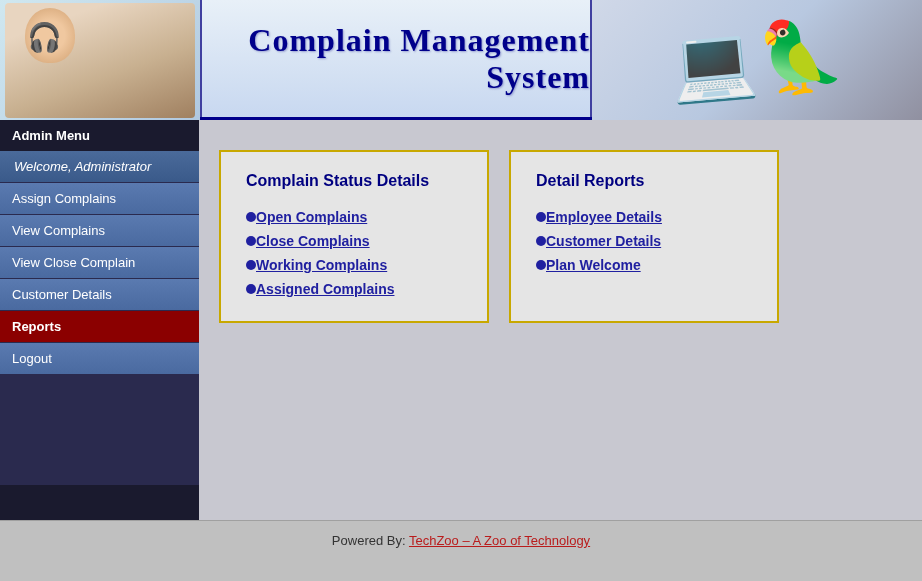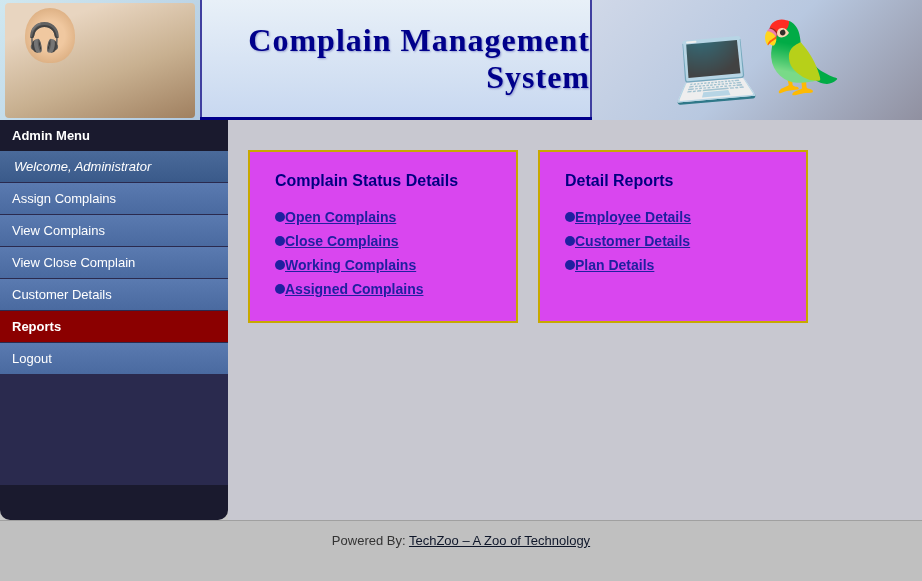--- a/index.html
+++ b/index.html
@@ -88,25 +88,24 @@
     
     #main-layout {
       display: flex;
       width: 100%;
       min-height: 400px;
       background: #c8c8c8;
     }
 
     
     #sidebar {
-      width: 228px;
+      width: 199px;
       background: #1a1a2e;
       min-height: 390px;
       flex-shrink: 0;
-      border-radius: 10px;
     }
     #admin-menu-label {
       background: #1a1a2e;
       color: #ffffff;
       padding: 8px 12px;
       font-size: 13px;
       font-weight: bold;
     }
     .sidebar-item {
       display: block;
@@ -139,21 +138,21 @@
       background: #c8c8d0;
     }
 
     
     .cards-row {
       display: flex;
       gap: 20px;
       margin-top: 10px;
     }
     .card {
-      background: #d946ef;
+      background: #e5e5e5;
       border: 2px solid #c8a800;
       padding: 20px 25px;
       min-width: 270px;
       min-height: 160px;
     }
     .card-title {
       font-size: 16px;
       font-weight: bold;
       color: #000080;
       margin-bottom: 15px;
@@ -186,21 +185,21 @@
     
     #footer {
       background: #c0c0c0;
       text-align: center;
       padding: 12px;
       font-size: 13px;
       color: #333;
       border-top: 1px solid #a0a0a0;
     }
     #footer a {
-      color: #0f172a;
+      color: #b91c1c;
       text-decoration: underline;
     }
 
     
     #sidebar-bottom {
       background: #2a2a4e;
       min-height: 110px;
     }
   </style>
 </head>
@@ -265,21 +264,21 @@
           <li>
             <span class="bullet"></span>
             <a class="card-link">Employee Details</a>
           </li>
           <li>
             <span class="bullet"></span>
             <a class="card-link">Customer Details</a>
           </li>
           <li>
             <span class="bullet"></span>
-            <a class="card-link">Plan Details</a>
+            <a class="card-link">Plan Welcome</a>
           </li>
         </ul>
       </div>
 
     </div>
   </div>
 
 </div>
 
 <div id="footer">

